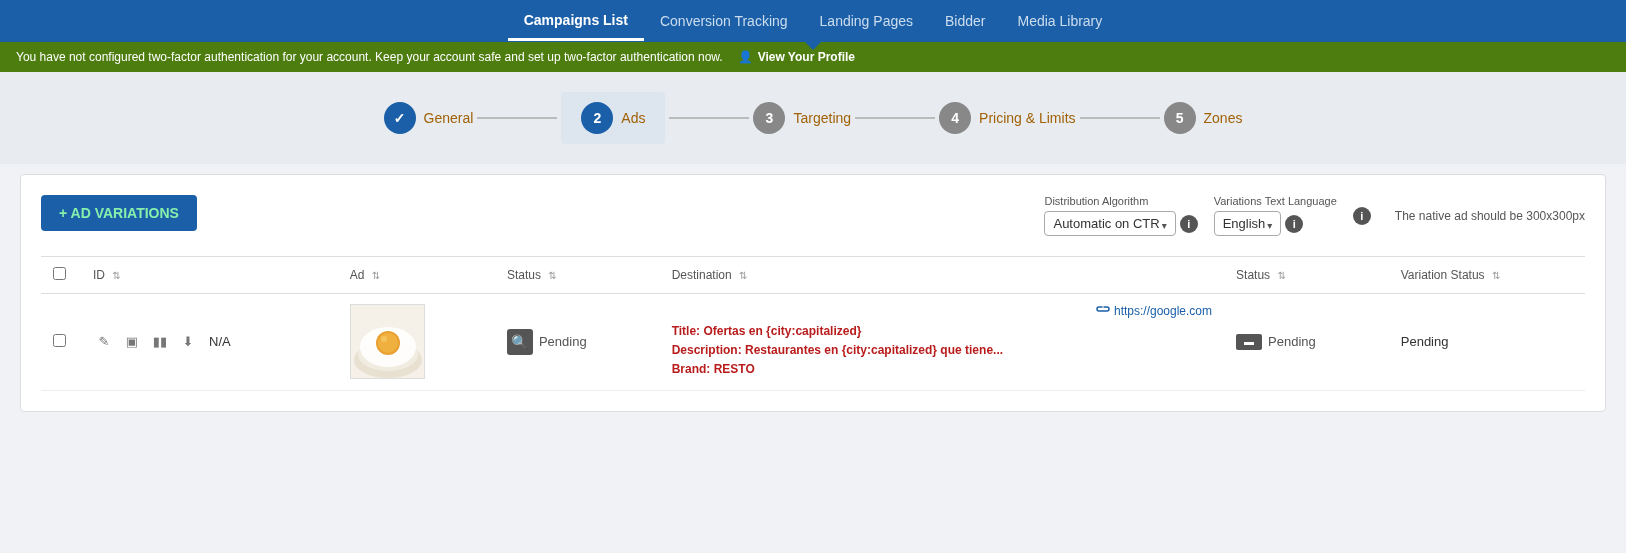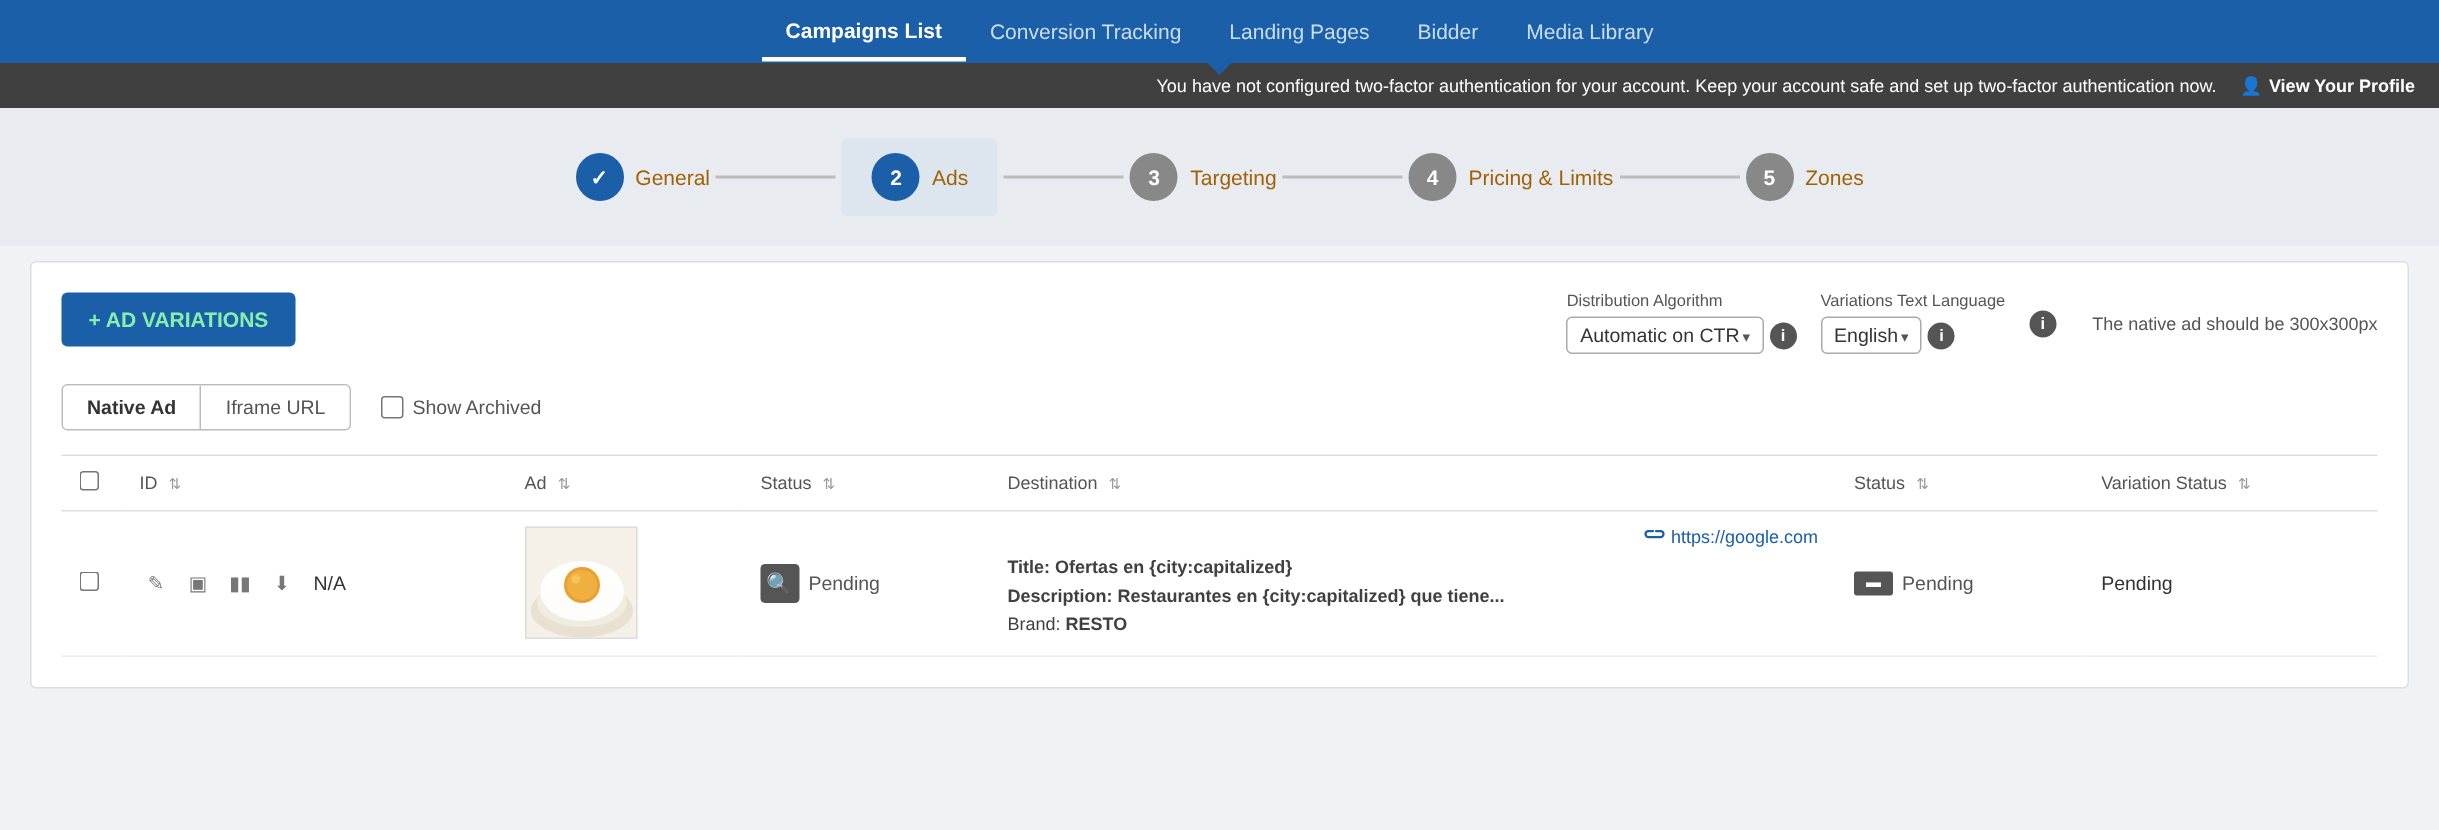--- a/index.html
+++ b/index.html
@@ -33,28 +33,27 @@
       transform: translateX(-50%);
       width: 0;
       height: 0;
       border-left: 8px solid transparent;
       border-right: 8px solid transparent;
       border-top: 8px solid #1a5fa8;
     }
 
     
     .alert-bar {
-      background: #404040;
+      background: #4d7c0f;
       color: #fff;
       padding: 8px 16px;
       font-size: 12px;
       display: flex;
       align-items: center;
       gap: 8px;
-      justify-content: flex-end;
     }
     .alert-bar a {
       color: #fff;
       font-weight: bold;
       text-decoration: none;
       display: flex;
       align-items: center;
       gap: 4px;
       margin-left: 8px;
     }
@@ -236,21 +235,21 @@
     .dest-url {
       color: #1a5fa8;
       text-decoration: none;
       display: flex;
       align-items: center;
       gap: 4px;
       margin-bottom: 4px;
       justify-content: flex-end;
     }
     .dest-url svg { flex-shrink: 0; }
-    .dest-meta { color: #404040; line-height: 1.6; }
+    .dest-meta { color: #b91c1c; line-height: 1.6; }
     .dest-meta span { font-weight: bold; }
     .select-arrow {
       display: inline-block;
       font-size: 10px;
       color: #555;
       margin-left: 2px;
     }
     .select-wrap {
       display: flex;
       align-items: flex-end;
@@ -338,30 +337,20 @@
           </div>
           <span class="info-icon">i</span>
         </div>
       </div>
 
       <span class="info-icon">i</span>
       <span class="native-hint">The native ad should be 300x300px</span>
     </div>
   </div>
 
-  <div style="display:flex; align-items:center; margin-bottom:16px;">
-    <div style="display:flex; border:1px solid #bbb; border-radius:4px; overflow:hidden;">
-      <button style="padding:7px 16px; border:none; border-right:1px solid #bbb; background:#fff; font-size:13px; font-weight:bold; cursor:pointer; color:#333;">Native Ad</button>
-      <button style="padding:7px 16px; border:none; background:#fff; font-size:13px; color:#555; cursor:pointer;">Iframe URL</button>
-    </div>
-    <div class="show-archived">
-      <input type="checkbox" style="">
-      <label>Show Archived</label>
-    </div>
-  </div>
 
   <table class="ads-table">
     <thead>
       <tr>
         <th style="width:40px;">
           <input type="checkbox" style="">
         </th>
         <th>
           <span>ID</span>
           <span class="sort-icon">⇅</span>
@@ -428,21 +417,21 @@
           <div class="destination-cell">
             <a href="#" class="dest-url">
               <svg width="14" height="14" viewBox="0 0 14 14">
                 <path d="M6 3H3a2 2 0 000 4h2M8 3h3a2 2 0 010 4H9M4 7h6" stroke="#1a5fa8" stroke-width="1.5" fill="none" stroke-linecap="round"></path>
               </svg>
               <span>https://google.com</span>
             </a>
             <div class="dest-meta">
               <span style="font-weight: bold;">Title: </span><span>Ofertas en {city:capitalized}</span><br>
               <span style="font-weight: bold;">Description: </span><span>Restaurantes en {city:capitalized} que tiene...</span><br>
-              <span style="font-weight: normal;">Brand: </span><span>RESTO</span>
+              <span style="font-weight: bold;">Brand: </span><span>RESTO</span>
             </div>
           </div>
         </td>
         <td>
           <div class="status-badge">
             <span style="background:#555; color:#fff; width:26px; height:16px; border-radius:2px; display:inline-flex; align-items:center; justify-content:center; font-size:10px;">▬</span>
             <span>Pending</span>
           </div>
         </td>
         <td>

